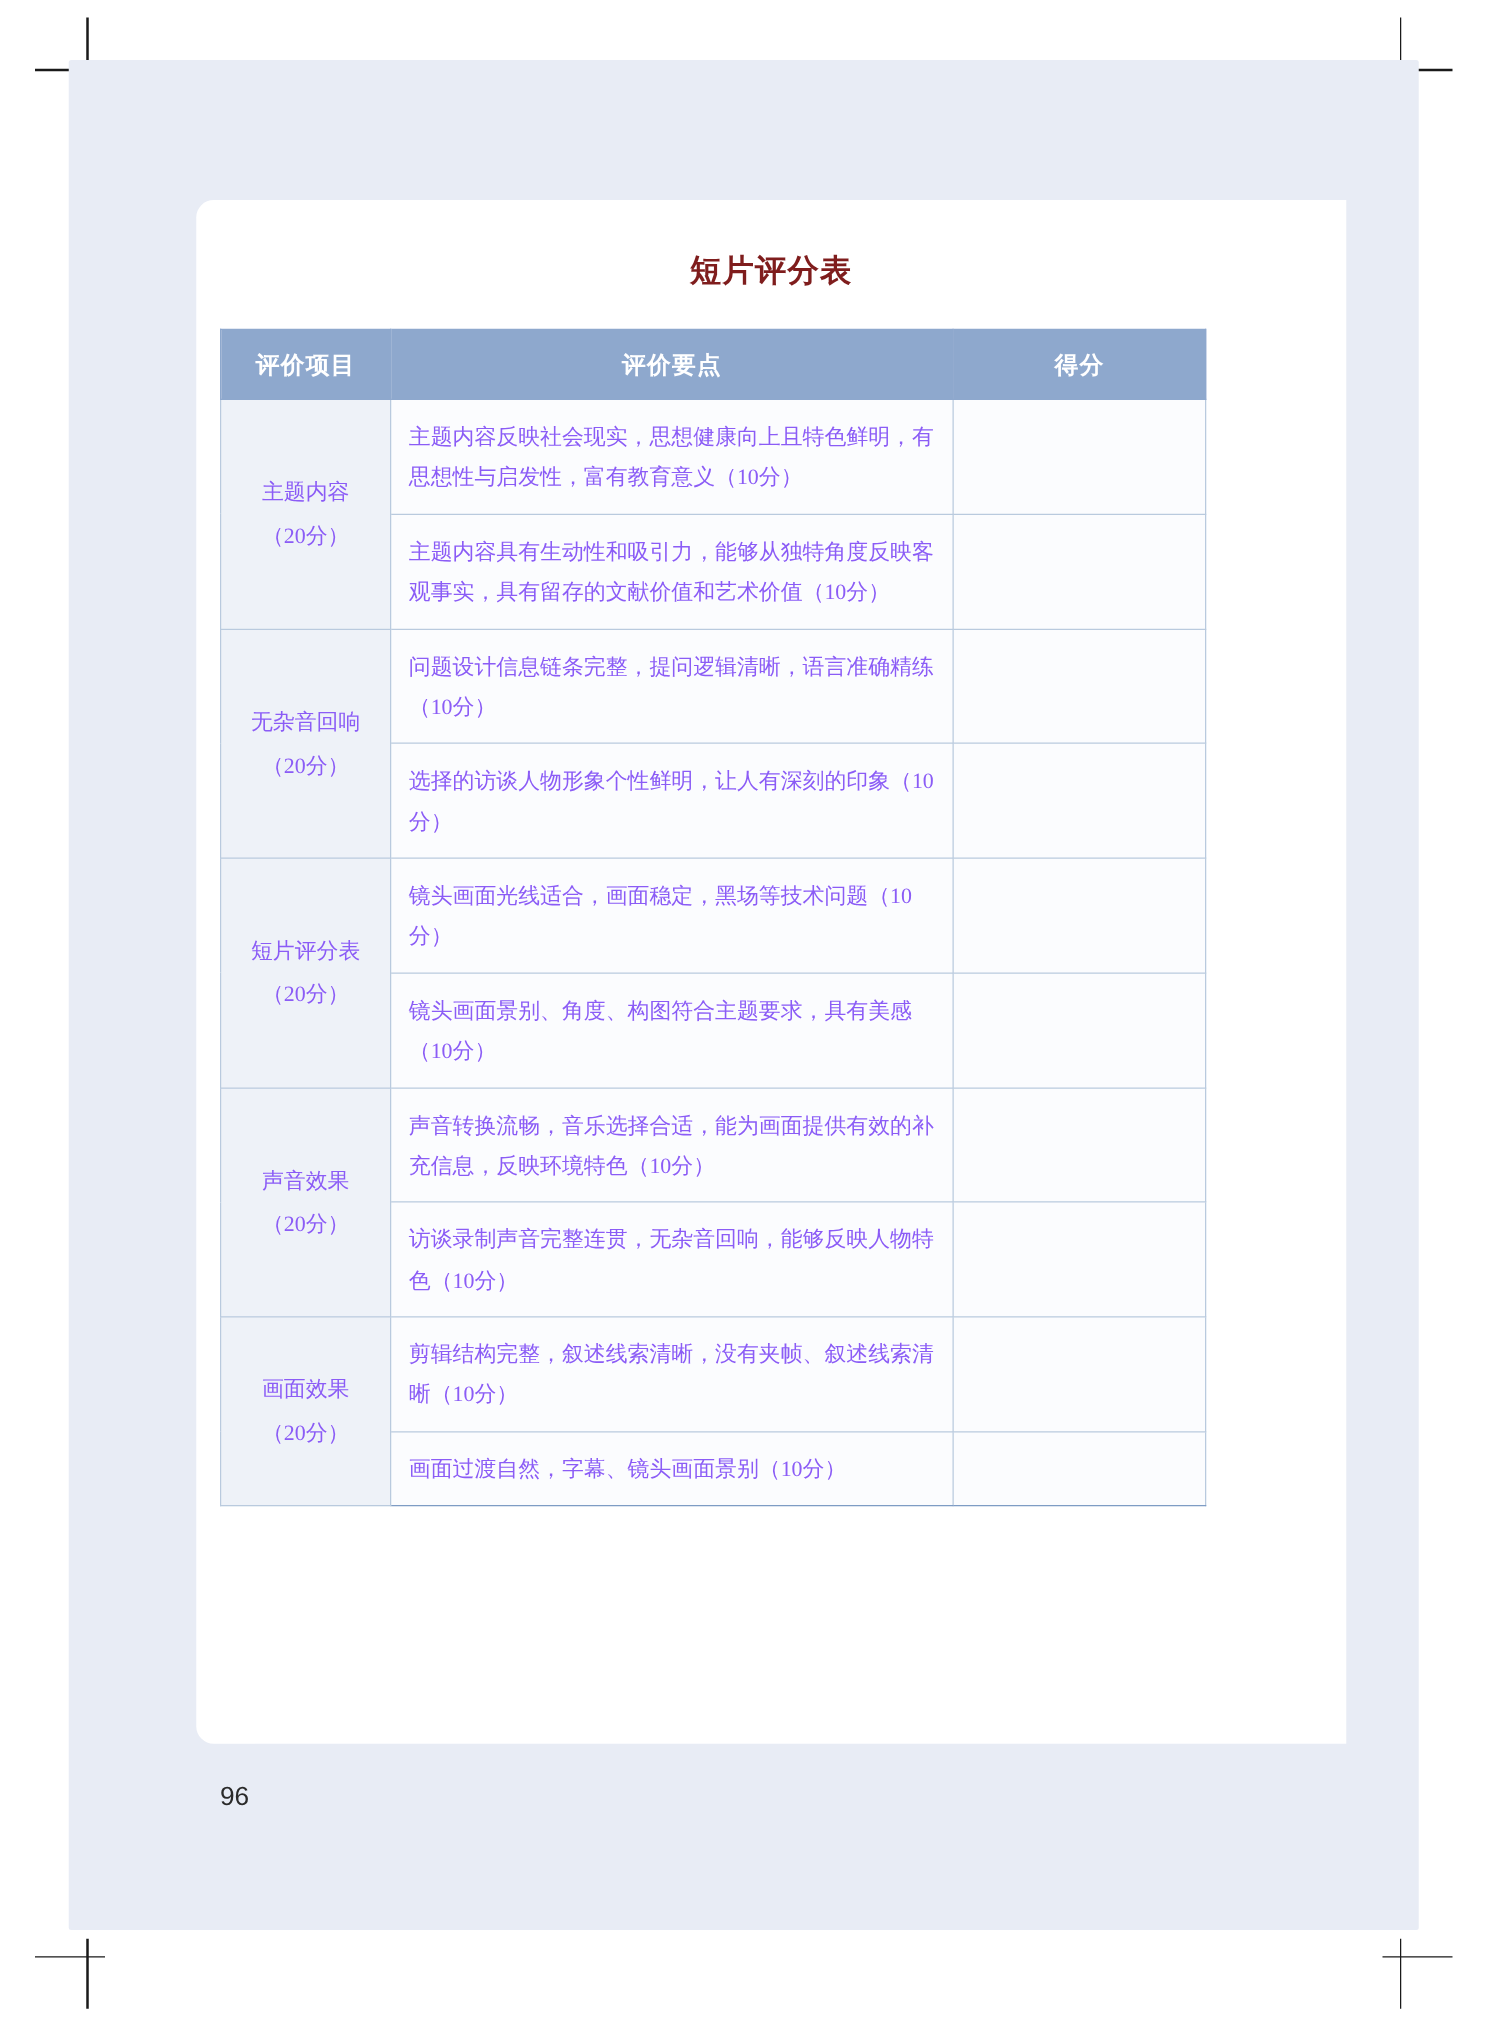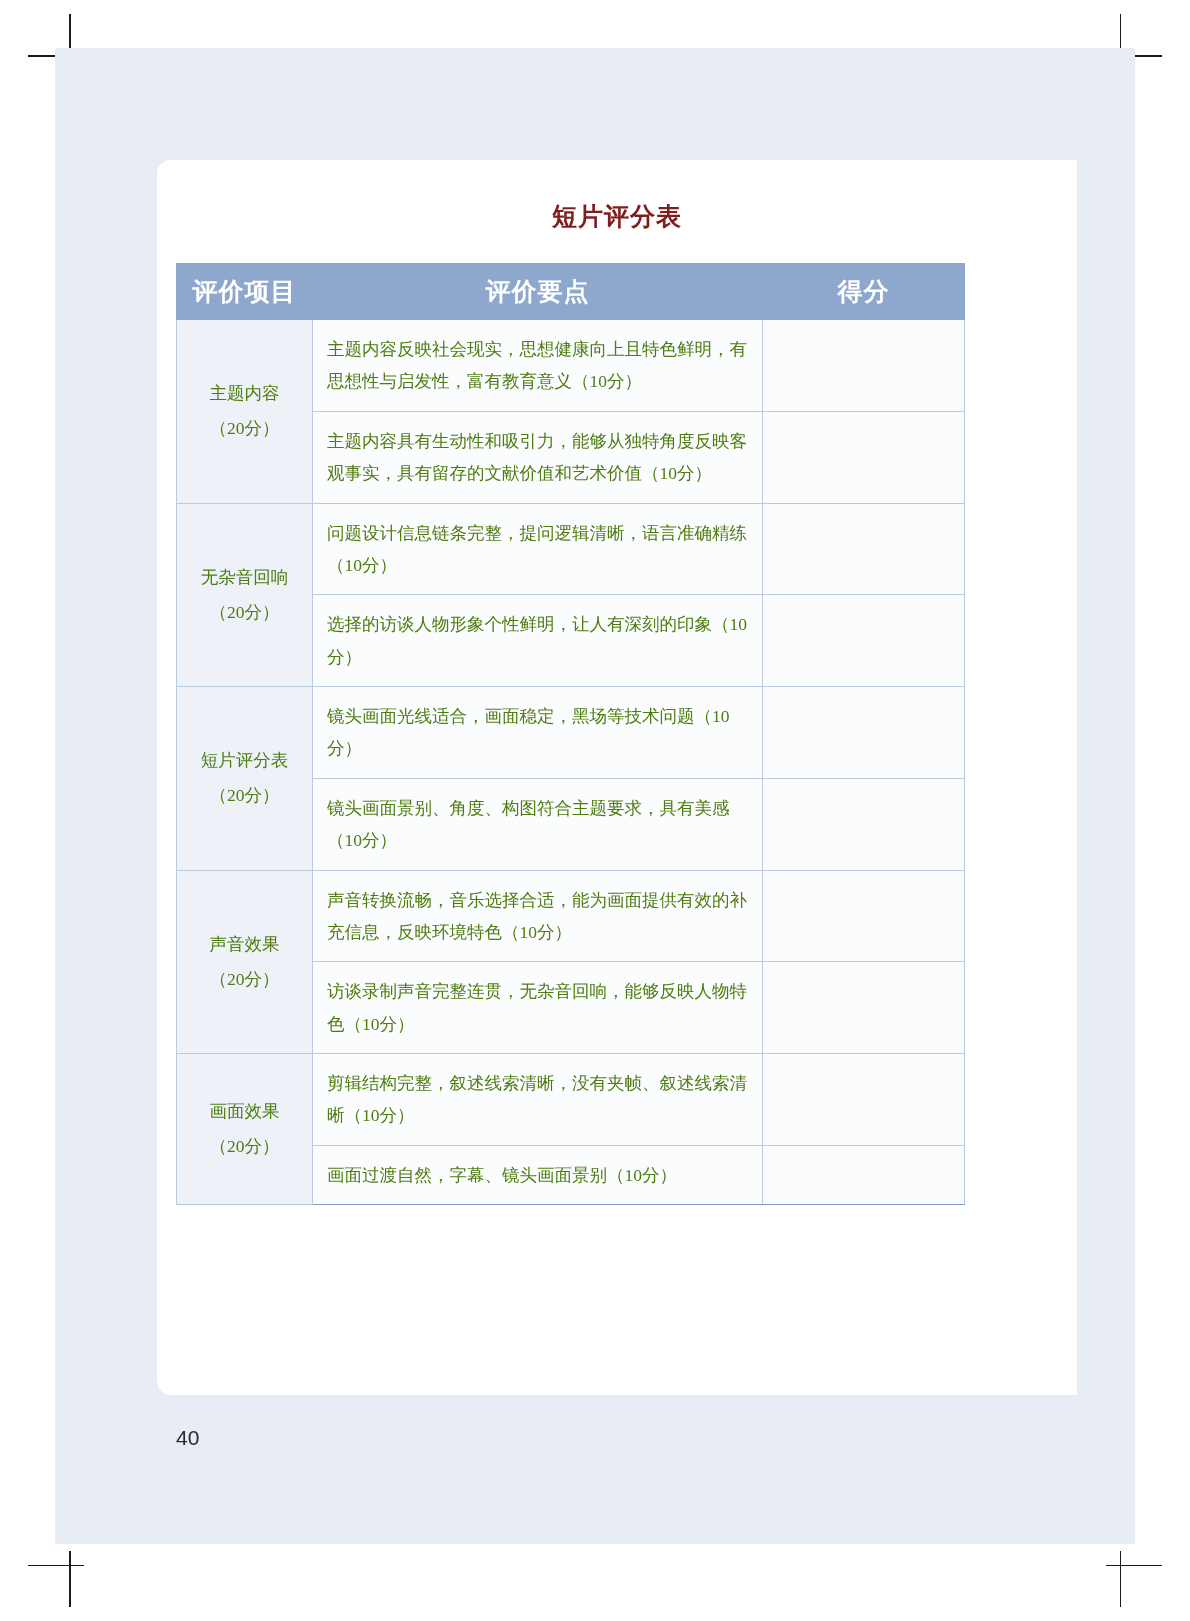--- a/index.html
+++ b/index.html
@@ -85,30 +85,30 @@
     top: 263px;
     width: 788px;
     border-collapse: collapse;
     table-layout: fixed;
   }
   .score-table th {
     background: #8ea8cd;
     color: #ffffff;
     font-family: "Liberation Sans", "DejaVu Sans", sans-serif;
     font-weight: bold;
-    font-size: 25px;
+    font-size: 19px;
     height: 53px;
     letter-spacing: 1px;
     border: 1px solid #8ea8cd;
   }
   .score-table td {
     border: 1px solid #b9cade;
     font-size: 17.5px;
     line-height: 1.85;
-    color: #4d7c0f;
+    color: #8b5cf6;
     vertical-align: middle;
     padding: 13px 14px;
   }
   .col-item  { width: 136px; }
   .col-point { width: 450px; }
   .col-score { width: 202px; }
 
   td.item-cell {
     background: #eef2f8;
     text-align: center;
@@ -234,13 +234,13 @@
       <td class="point-cell">剪辑结构完整，叙述线索清晰，没有夹帧、叙述线索清晰（10分）</td>
       <td class="score-cell"></td>
     </tr>
     <tr>
       <td class="point-cell">画面过渡自然，字幕、镜头画面景别（10分）</td>
       <td class="score-cell"></td>
     </tr>
   </tbody>
 </table>
 
-<div class="page-number">40</div>
+<div class="page-number">96</div>
 
 </body></html>

